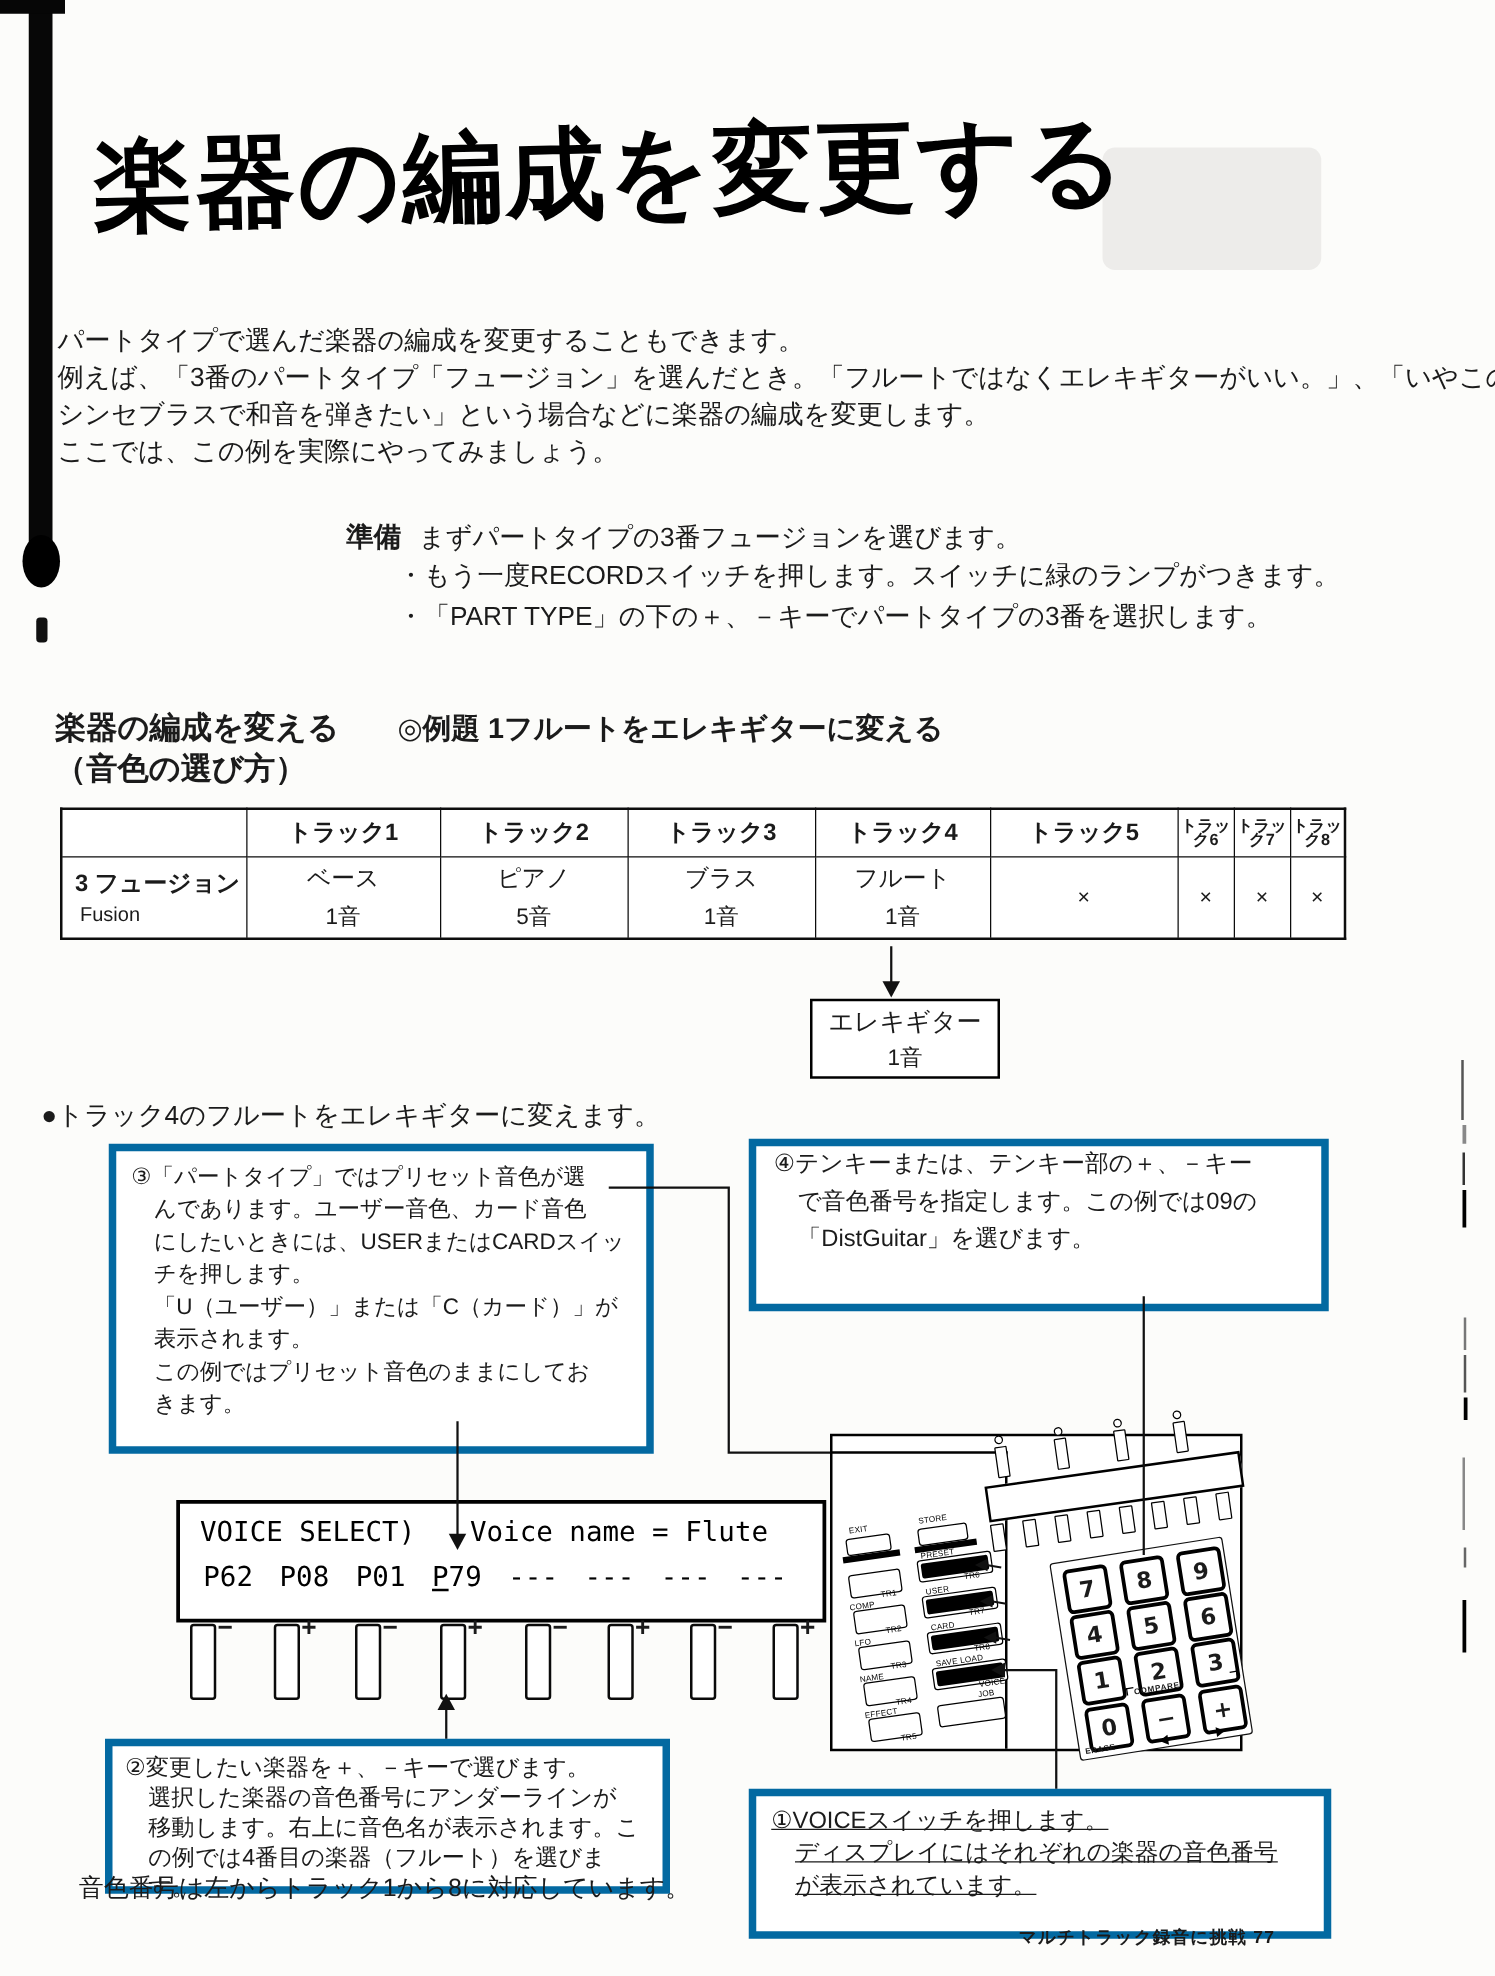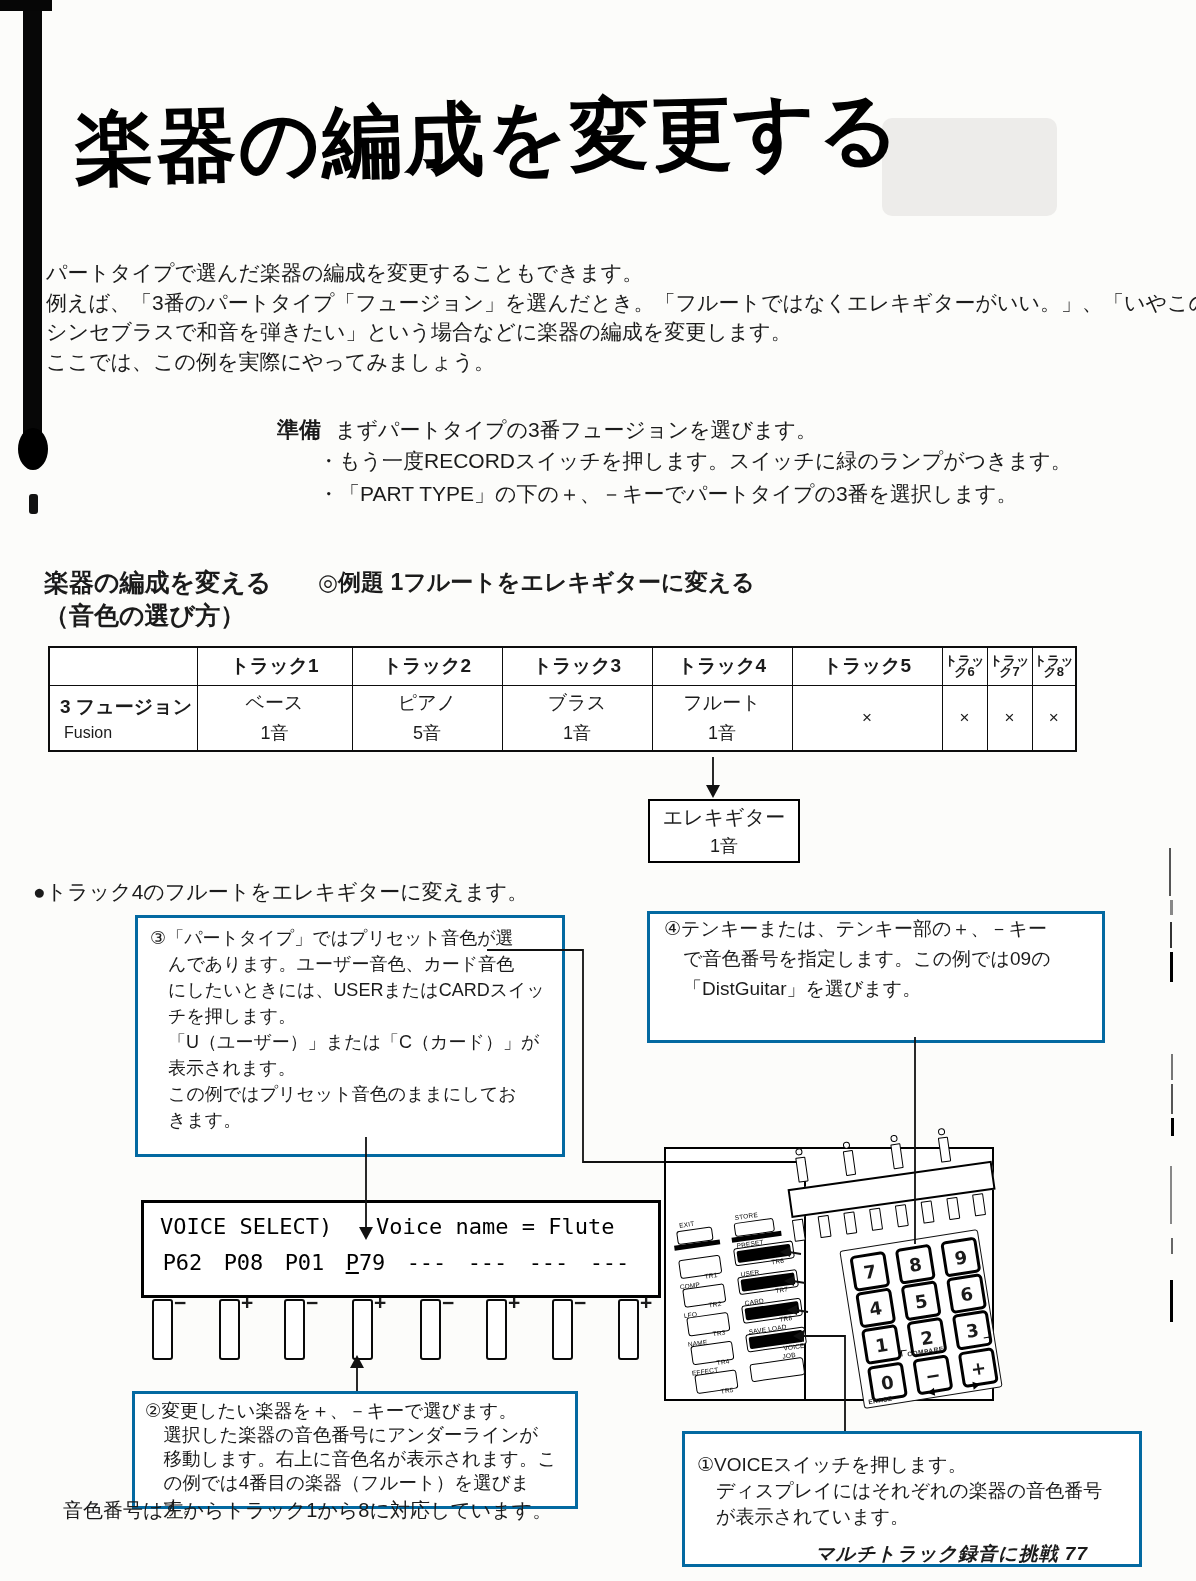--- a/index.html
+++ b/index.html
@@ -41,41 +41,41 @@
   .rl2{font-size:16px;text-align:left;padding-left:14px;margin-top:4px;}
   .cn{font-size:19px;}
   .cv{font-size:18px;margin-top:5px;}
   .xmark{font-size:17px;}
   
   .egbox{left:648px;top:799px;width:148px;height:60px;border:2.5px solid #000;background:#fff;
     display:flex;flex-direction:column;align-items:center;justify-content:center;gap:3px;}
   .egbox .l1{font-size:20px;}
   .egbox .l2{font-size:18px;}
   
-  .callout{position:absolute;border:3px solid #0369a1;background:#fff;white-space:pre-line;margin-left:48px;}
+  .callout{position:absolute;border:6px solid #0369a1;background:#fff;white-space:pre-line;}
   .callout .txt{padding-left:1em;text-indent:-1em;}
   .co3{left:87px;top:915px;width:400px;height:222px;font-size:18px;line-height:26px;padding:7px 12px;}
   .co4{left:599px;top:911px;width:424px;height:126px;font-size:19px;line-height:30px;padding:0 14px;}
   .co2{left:84px;top:1391px;width:420px;height:102px;font-size:18.5px;line-height:24px;padding:5px 10px;}
-  .co1{left:634px;top:1431px;width:430px;height:94px;font-size:19px;line-height:26px;padding:18px 12px;}
+  .co1{left:599px;top:1431px;width:430px;height:94px;font-size:19px;line-height:26px;padding:7px 12px;text-decoration:underline;}
   
   .lcd{left:141px;top:1200px;width:514px;height:92px;border:3px solid #000;background:#fff;
     font-family:"DejaVu Sans Mono",monospace;font-size:22px;color:#000;}
   .lcdtitle{position:absolute;left:16px;top:11px;}
   .lcdname{position:absolute;left:232px;top:11px;}
   .lcdrow{position:absolute;left:8px;top:47px;display:flex;}
   .lcdcell{width:61px;text-align:center;display:inline-block;}
   .cursor{display:inline-block;}
   .cursor::first-letter{text-decoration:underline;}
   
   .skey{position:absolute;width:17px;height:57px;border:2.5px solid #0a0a0a;border-radius:3px;background:#fff;}
   .ssign{position:absolute;font-size:21px;font-weight:600;}
   
   .fnote{left:63px;top:1497px;font-size:20px;white-space:nowrap;}
-  .pfoot{left:815px;top:1541px;font-size:19px;font-weight:600;letter-spacing:1px;white-space:nowrap;font-style:italic;}
+  .pfoot{left:815px;top:1541px;font-size:14px;font-weight:600;letter-spacing:1px;white-space:nowrap;}
   
   .devbox{left:664px;top:1147px;width:326px;height:250px;border:2.5px solid #000;background:#fff;}
   .innerpanel{left:664px;top:1161px;width:140px;height:236px;border-top:2px solid #000;border-right:2px solid #000;}
   .panelgrp{left:671px;top:1224px;width:160px;height:170px;transform:rotate(-8deg);transform-origin:0 0;}
   .tinylab{position:absolute;font-size:6.5px;letter-spacing:.2px;white-space:nowrap;color:#000;}
   .pbtn{position:absolute;background:#fff;border:1.5px solid #000;border-radius:3px;}
   .pbar{position:absolute;background:#000;}
   .blkframe{position:absolute;background:#fff;border:1.5px solid #000;border-radius:3px;}
   .blkfill{position:absolute;left:2px;top:2px;right:2px;bottom:2px;background:#000;border-radius:2px;}
   .slgrp{left:780px;top:1150px;width:208px;height:94px;transform:rotate(-8deg);transform-origin:0 0;}

